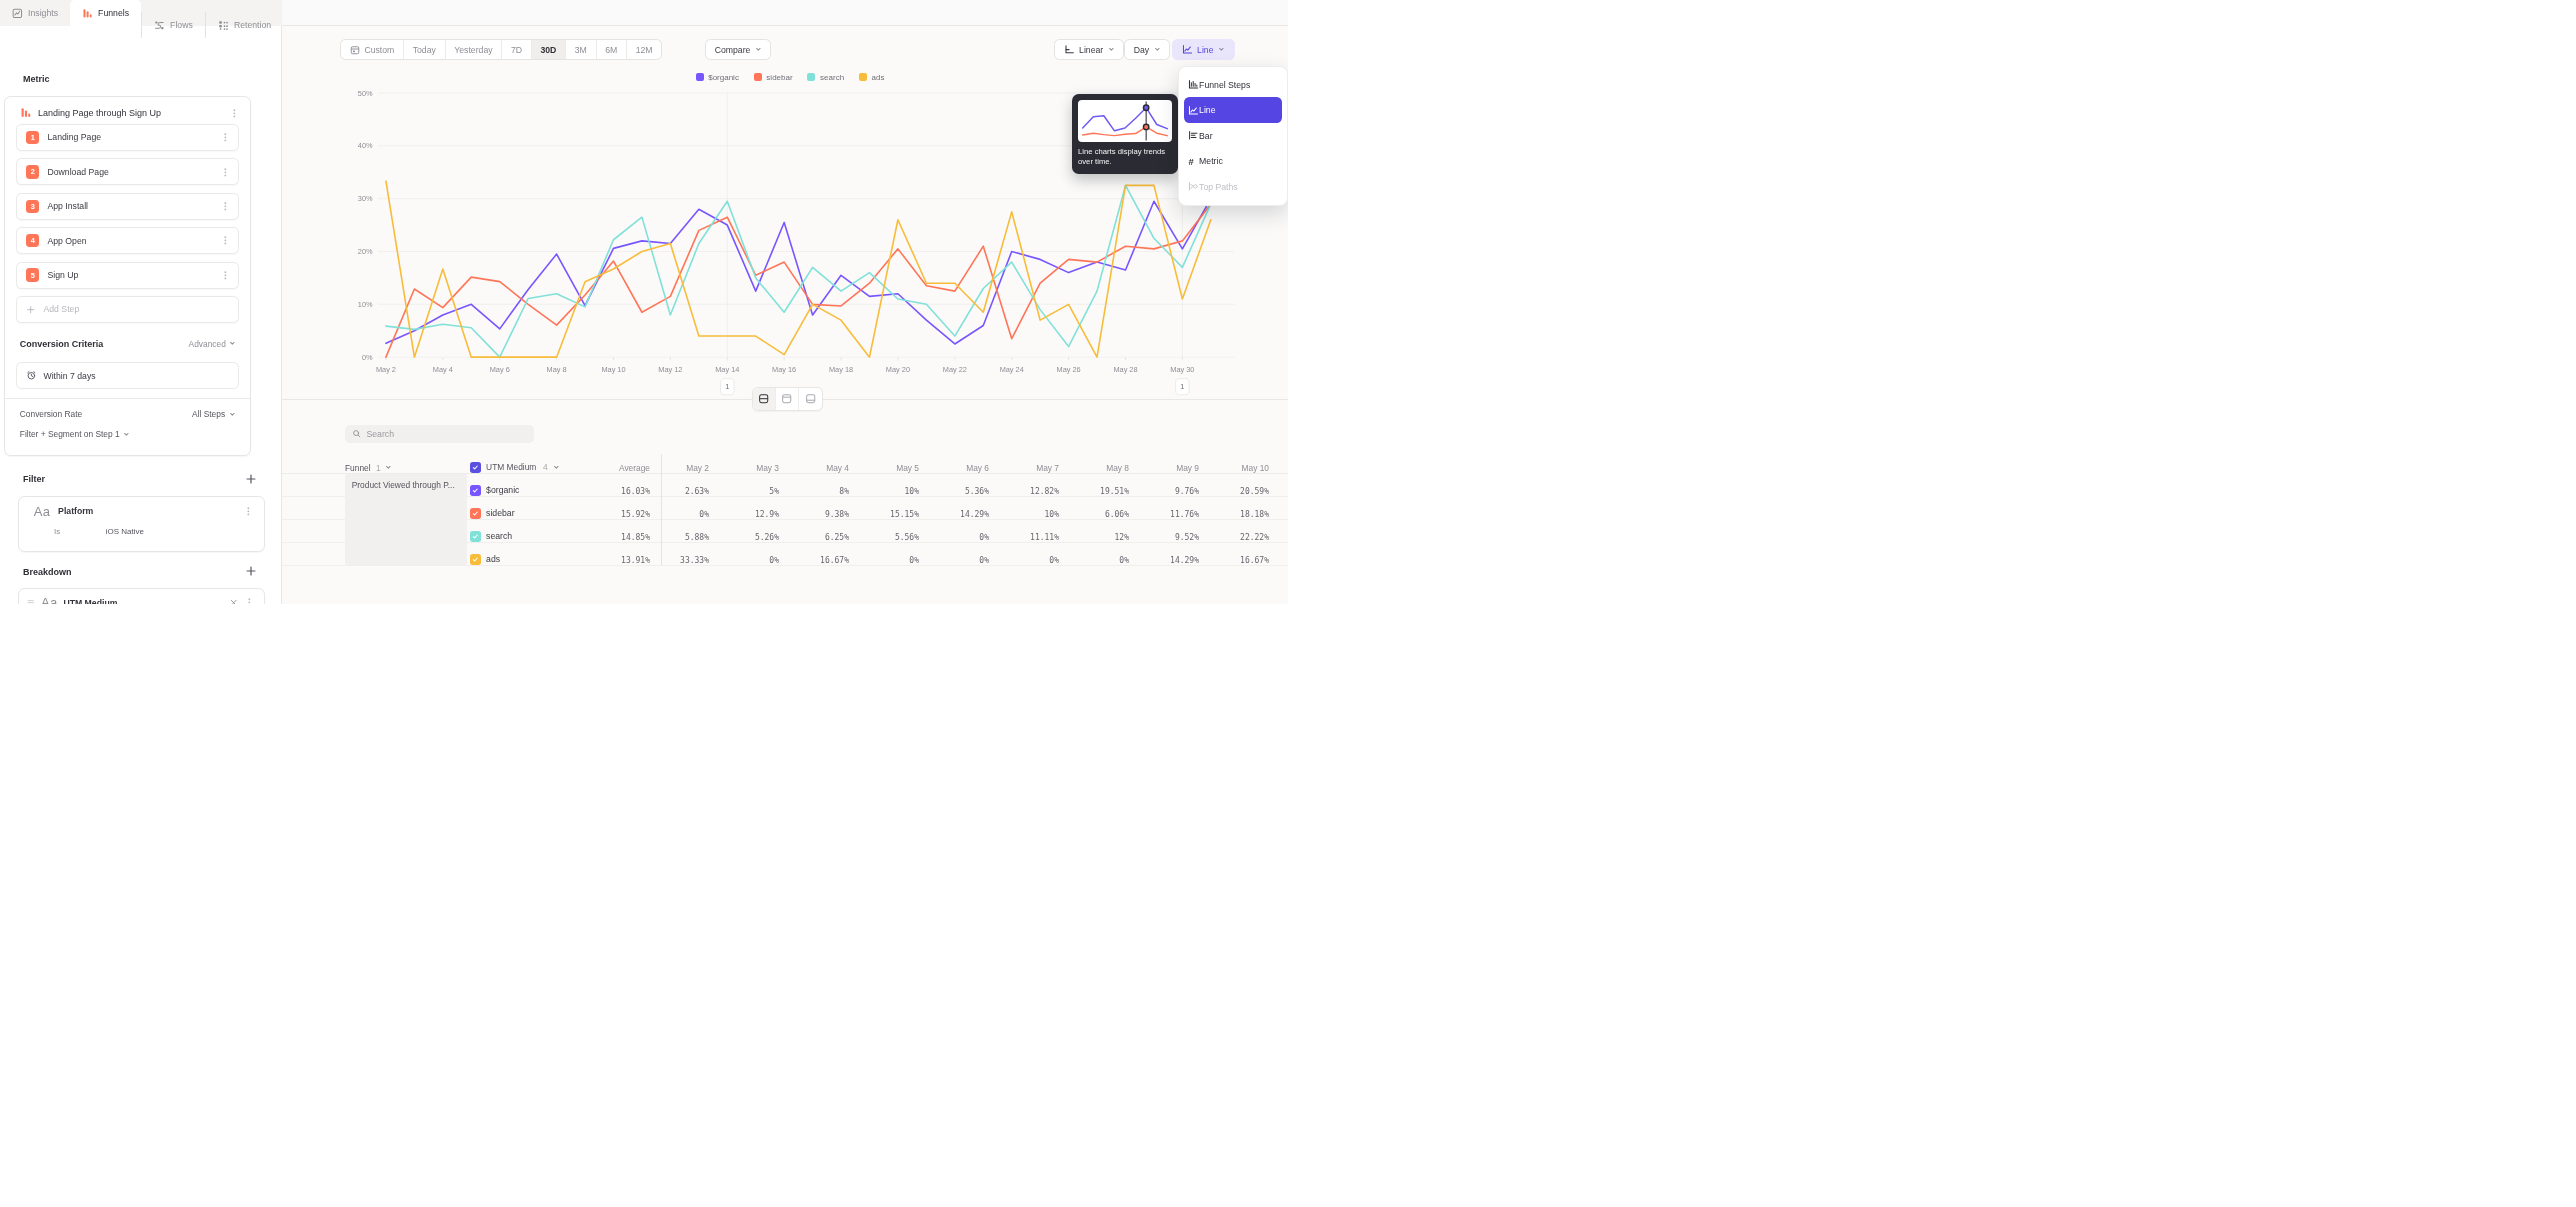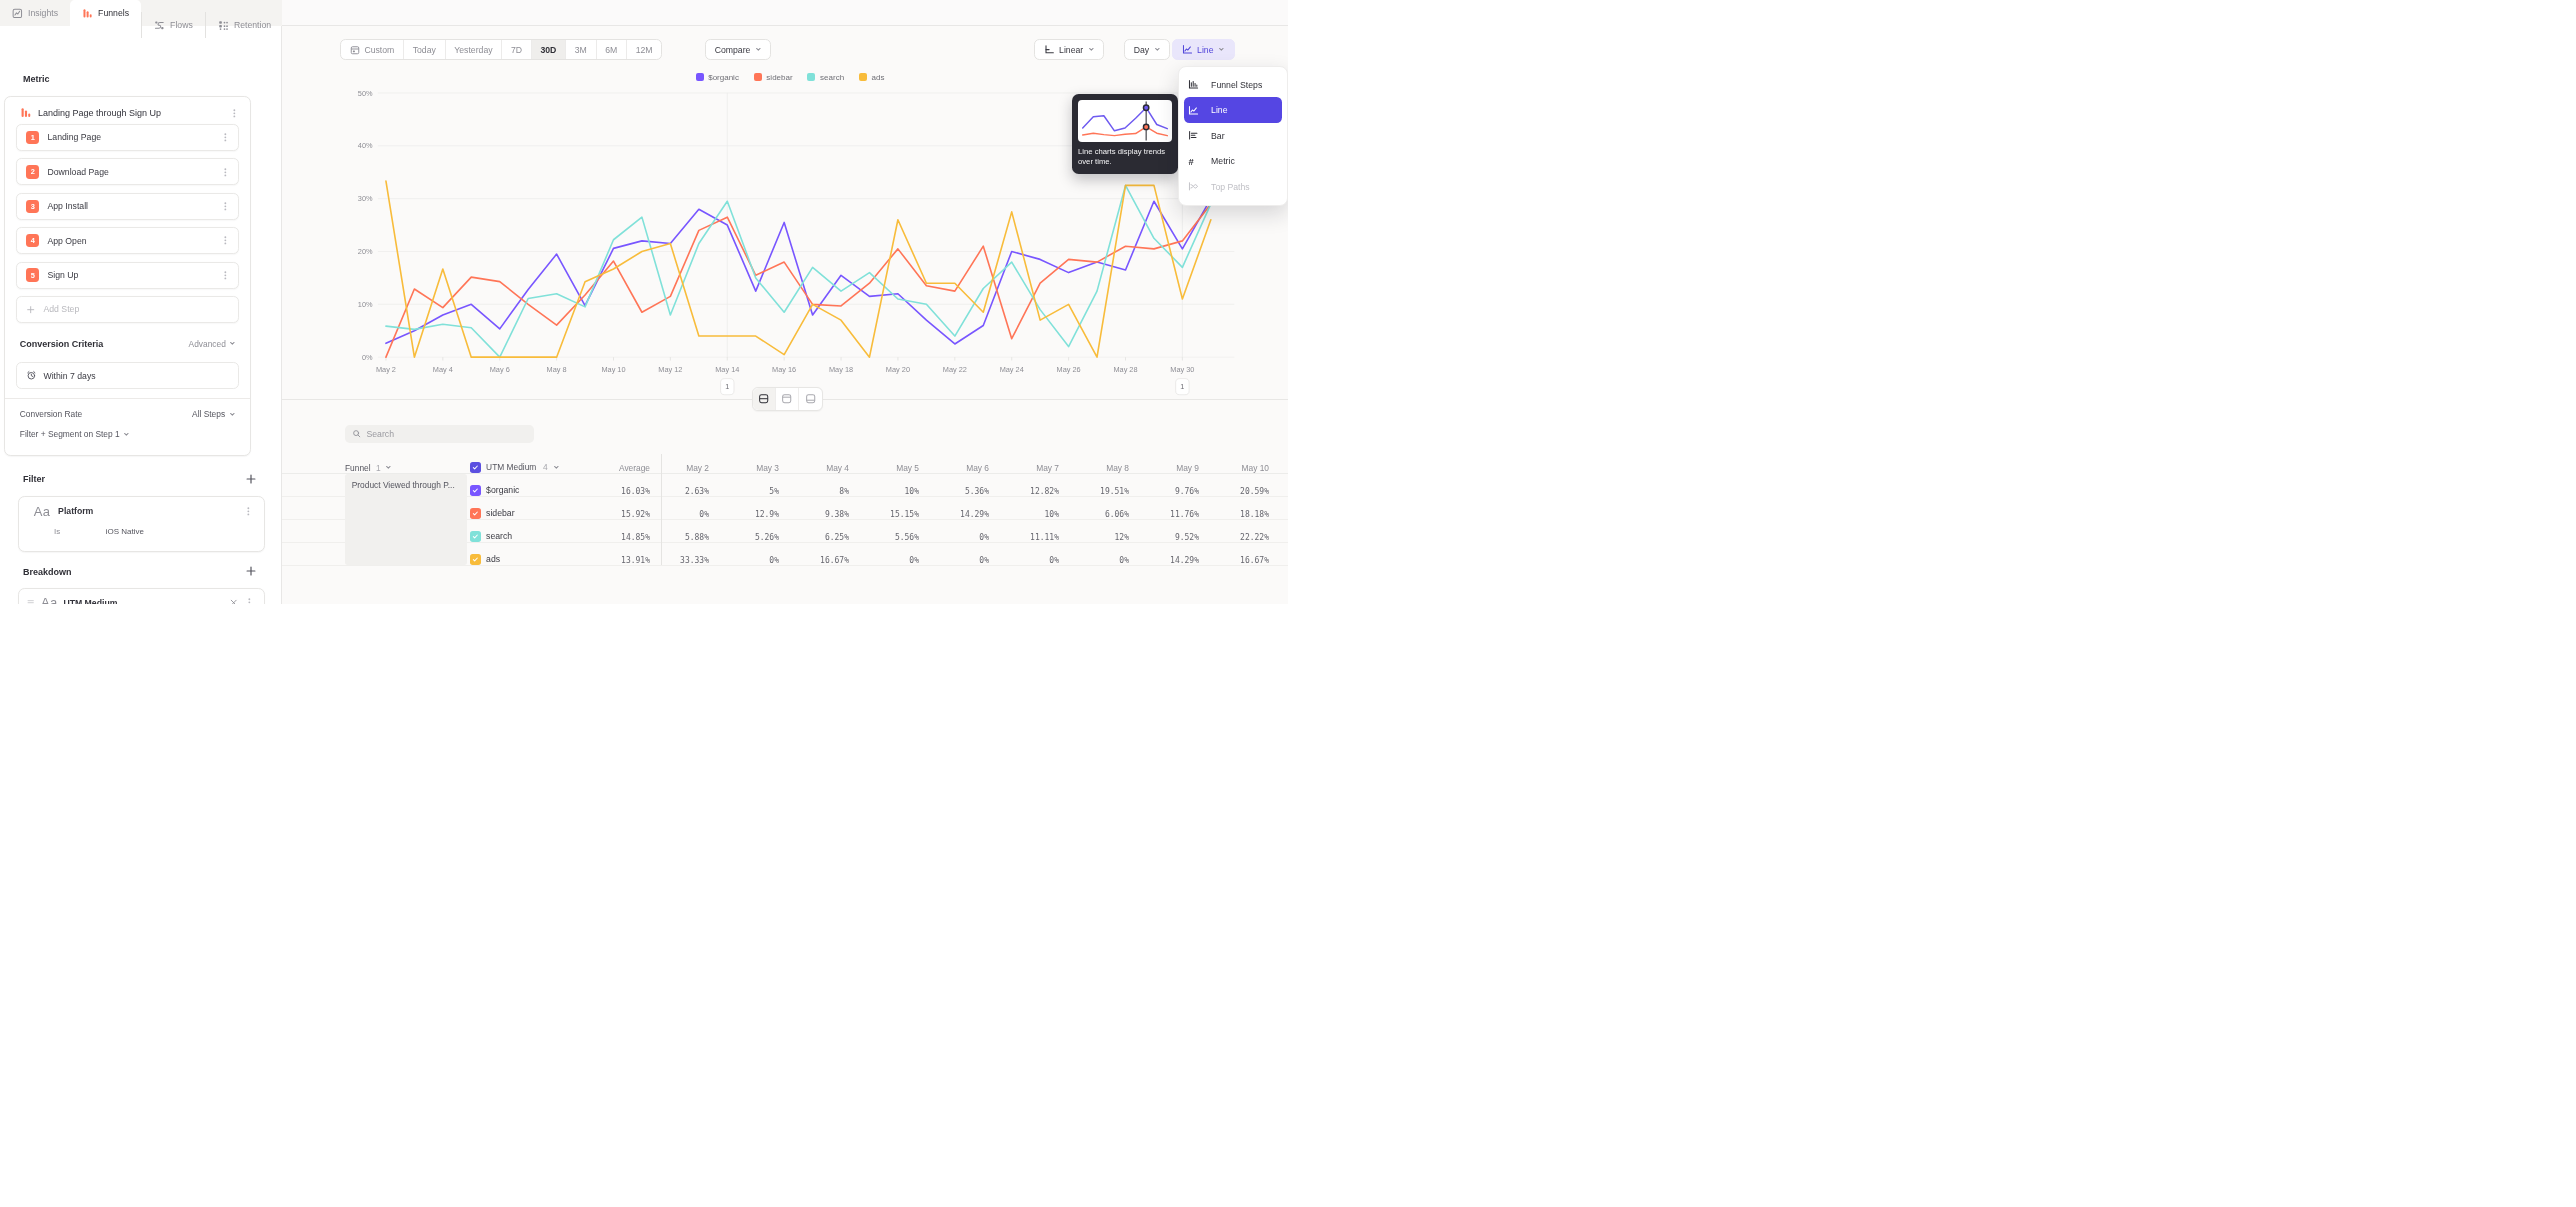--- a/index.html
+++ b/index.html
@@ -115,21 +115,21 @@
   .cbox svg { width:6.7px; height:6.7px; }
   .row-name { font-size:8.7px; color:#3a3a42; }
   .vline { position:absolute; left:379px; top:428px; height:111px; width:0.7px; background:#e5e4e2; }
   .funnel-cell { position:absolute; left:63px; top:448px; width:122px; height:91px; background:#f1f0ee;
     border-radius:2.7px; padding:6px 6.7px; font-size:8.4px; color:#55555e; }
 
   
   .menu { position:absolute; left:896px; top:40px; width:110px; background:#fff; border-radius:8px;
     border:0.7px solid #eeede C; border:0.7px solid #eeedec; box-shadow:0 8px 21.5px rgba(25,25,35,.16);
     padding:5.4px 0; z-index:30; }
-  .menu-item { height:25.5px; display:flex; align-items:center; gap:12px; padding:0 9.4px; font-size:8.7px;
+  .menu-item { height:25.5px; display:flex; align-items:center; gap:0; padding:0 9.4px; font-size:8.7px;
     color:#2f2f36; cursor:pointer; }
   .menu-item .micn { width:10.7px; height:10.7px; display:inline-flex; color:#2f2f36; }
   .menu-item.selected { margin:0 5.4px; padding:0 4px; border-radius:5.4px; background:#5546e3; color:#fff; }
   .menu-item.selected .micn { color:#fff; }
   .menu-item.disabled { color:#c0c0c6; cursor:default; }
   .menu-item.disabled .micn { color:#c0c0c6; }
   .hash { font-size:9.4px; font-weight:bold; font-family:"Liberation Sans",sans-serif; }
 
   
   .tooltip { position:absolute; left:790px; top:68px; width:106px; background:#2b2b33; border-radius:6.7px;
@@ -390,21 +390,21 @@
         </div>
       </div>
     <div class="btn" id="compare-btn" style="left: 423px;">
       <span>Compare</span>
       <span class="chev">
           <svg viewBox="0 0 10 10" fill="none" stroke="currentColor" stroke-width="1.5" stroke-linecap="round" stroke-linejoin="round">
             <polyline points="2.4,3.7 5,6.3 7.6,3.7"></polyline>
           </svg>
         </span>
     </div>
-    <div class="btn" style="left:752px">
+    <div class="btn" style="left:772px">
       <span class="bicon">
           <svg viewBox="0 0 16 16" fill="none" stroke="currentColor" stroke-width="1.6" stroke-linecap="round">
             <path d="M3,2.6 V13.2 H14"></path>
             <path d="M3,8.4 H7.6"></path>
           </svg>
         </span>
       <span>Linear</span>
       <span class="chev">
           <svg viewBox="0 0 10 10" fill="none" stroke="currentColor" stroke-width="1.5" stroke-linecap="round" stroke-linejoin="round">
             <polyline points="2.4,3.7 5,6.3 7.6,3.7"></polyline>

